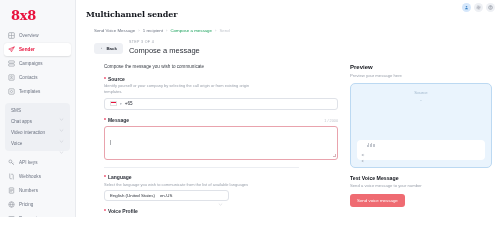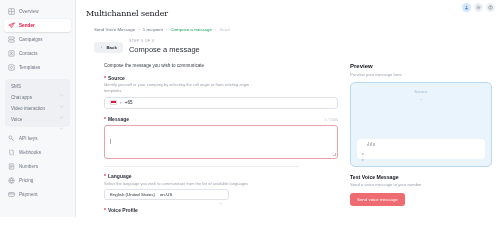--- a/index.html
+++ b/index.html
@@ -84,21 +84,21 @@
     width: 9px; height: 9px; border-radius: 50%;
     background: #eef0f4;
     display: flex; align-items: center; justify-content: center;
     cursor: pointer;
   }
   .circ-btn.avatar { background: #d5e7fb; }
   .circ-btn svg { width: 5px; height: 5px; display:block; }
 
   .page-title {
     font-family: "DejaVu Serif", serif;
-    font-weight: normal;
+    font-weight: bold;
     font-size: 8px;
     color: #12151c;
     padding: 9px 0 0 10px;
     letter-spacing: -0.1px;
   }
 
   .content { display: flex; padding: 0 8px 0 10px; }
   .col-left { width: 252px; flex: 0 0 252px; }
   .col-right { flex: 1 1 auto; padding-left: 12px; }
 
@@ -246,20 +246,21 @@
     border: none;
     font-family: "Liberation Sans", sans-serif;
   }
 </style>
 </head>
 <body>
 
 <div class="app">
 
   <aside class="sidebar">
+    <div class="logo">8x8</div>
 
     <div class="nav-item">
       <span class="ico">
         <svg viewBox="0 0 16 16">
             <rect x="1.5" y="1.5" width="13" height="13" rx="2" fill="none" stroke="#8b9099" stroke-width="1.4"></rect>
             <path d="M8 2v12M2 8h12" stroke="#8b9099" stroke-width="1.1"></path>
           </svg>
       </span>
       <span class="lbl">Overview</span>
     </div>

